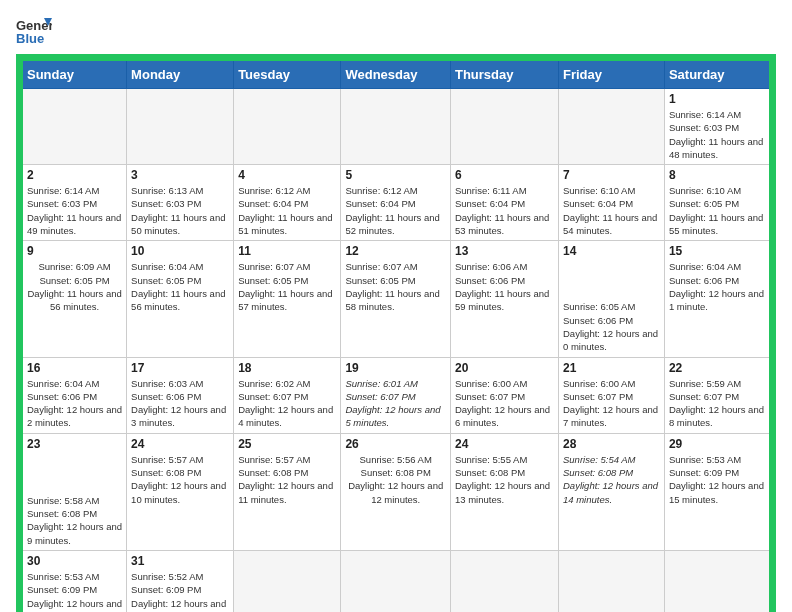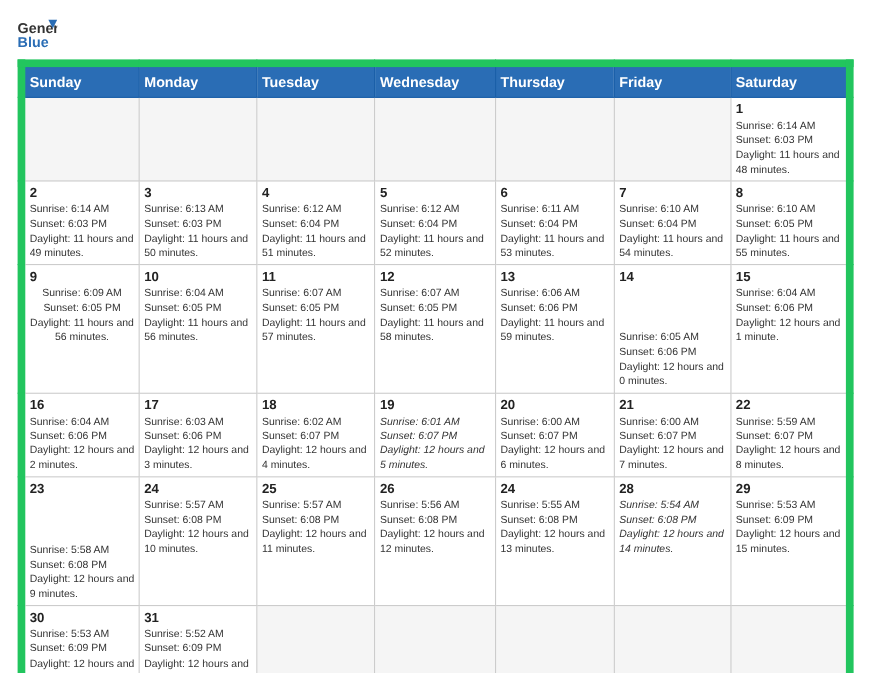--- a/index.html
+++ b/index.html
@@ -269,21 +269,21 @@
 Daylight: 12 hours and 10 minutes.</div>
         </td>
         <td>
           <div class="day-number">25</div>
           <div class="day-info" style="white-space: pre-line;">Sunrise: 5:57 AM
 Sunset: 6:08 PM
 Daylight: 12 hours and 11 minutes.</div>
         </td>
         <td>
           <div class="day-number">26</div>
-          <div class="day-info" style="white-space: pre-line;">Sunrise: 5:56 AM
+          <div class="day-info" style="white-space: pre-line; text-align: center;">Sunrise: 5:56 AM
 Sunset: 6:08 PM
 Daylight: 12 hours and 12 minutes.</div>
         </td>
         <td>
           <div class="day-number">24</div>
           <div class="day-info" style="white-space: pre-line;">Sunrise: 5:55 AM
 Sunset: 6:08 PM
 Daylight: 12 hours and 13 minutes.</div>
         </td>
         <td>

